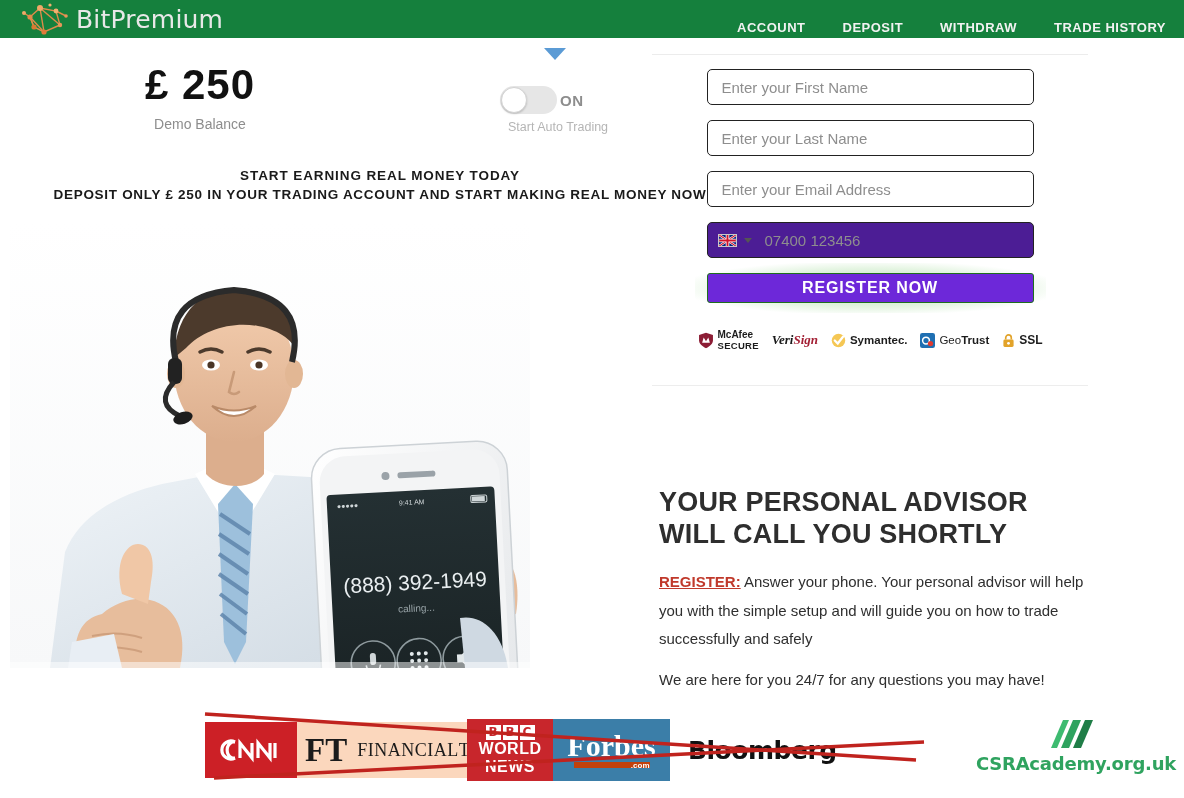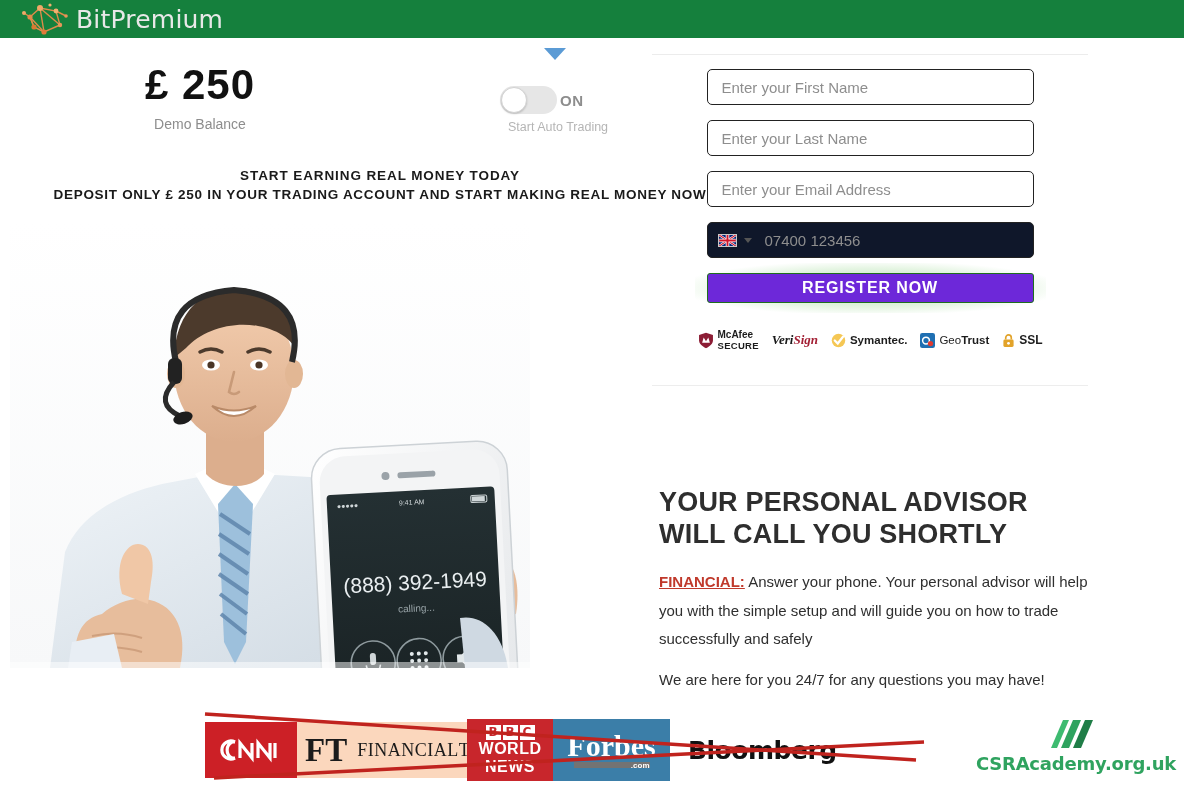--- a/index.html
+++ b/index.html
@@ -68,21 +68,21 @@
   .form-divider-top { height:1px; background:#ececec; margin-bottom:14px; }
   .field {
     display:block; width:327px; height:36px; margin:0 auto 15px auto;
     border:1px solid #222; border-radius:5px; background:#fff;
     padding:0 14px; font-size:15px; color:#8e8e8e;
     font-family:"Liberation Sans", sans-serif;
   }
   .field::placeholder { color:#8e8e8e; }
   .phone-field {
     width:327px; height:36px; margin:0 auto 15px auto;
-    border:1px solid #222; border-radius:5px; background:#0f172a;
+    border:1px solid #222; border-radius:5px; background:#4c1d95;
     display:flex; align-items:center; padding:0 10px; gap:7px; cursor:pointer;
   }
   .flag-uk { width:19px; height:13px; display:block; flex:none; border:1px solid #c9c9c9; }
   .caret { width:0;height:0;border-left:4px solid transparent;border-right:4px solid transparent;border-top:5px solid #555; flex:none;}
   .phone-value { font-size:15px; color:#8e8e8e; margin-left:6px; }
 
   .register-wrap { width:327px; margin:6px auto 0 auto; position:relative; }
   .register-glow {
     position:absolute; left:-12px; top:-10px; width:351px; height:50px;
     border-radius:8px;
@@ -132,21 +132,21 @@
   .media { position:absolute; left:205px; top:715px; width:715px; height:70px; }
   .media-row { display:flex; align-items:center; height:70px; gap:0; }
   .logo-cnn { width:92px; height:56px; background:#cc2026; display:flex; align-items:center; justify-content:center; }
   .logo-ft { width:170px; height:56px; background:#fbd7bd; display:flex; align-items:center; padding-left:8px; }
   .logo-bbc { width:86px; height:62px; background:#c8262c; display:flex; flex-direction:column; align-items:center; justify-content:center; gap:1px; }
   .bbc-blocks { display:flex; gap:2px; }
   .bbc-b { width:15px; height:15px; background:#fff; color:#c8262c; font-size:12px; font-weight:bold; display:flex; align-items:center; justify-content:center; font-family:"DejaVu Sans", sans-serif;}
   .bbc-word { color:#fff; font-size:16px; font-weight:bold; letter-spacing:.5px; line-height:1.05; }
   .logo-forbes { width:117px; height:62px; background:#3b7ea8; display:flex; flex-direction:column; align-items:center; justify-content:center; }
   .forbes-word { color:#fff; font-size:30px; font-weight:bold; font-family:"Liberation Serif", serif; line-height:.95; }
-  .forbes-bar { width:76px; height:6px; background:#737373; margin-top:2px; position:relative; }
+  .forbes-bar { width:76px; height:6px; background:#c2410c; margin-top:2px; position:relative; }
   .forbes-com { position:absolute; right:0; top:-1px; color:#fff; font-size:8px; font-weight:bold; }
   .logo-bloomberg { color:#111; font-size:25px; font-weight:bold; letter-spacing:-.5px; margin-left:18px; font-family:"DejaVu Sans", sans-serif;}
 
   .strike-svg { position:absolute; left:200px; top:700px; width:740px; height:90px; pointer-events:none; }
 
   
   .watermark { position:absolute; left:968px; top:718px; width:216px; text-align:center; }
   .wm-mark { display:block; margin:0 auto; }
   .wm-text { margin-top:3px; font-size:18px; font-weight:bold; color:#2fa35f; letter-spacing:-.2px; font-family:"DejaVu Sans", sans-serif;}
 </style>
@@ -171,20 +171,26 @@
         <circle cx="8" cy="18" r="2.6" fill="#e08b4a"></circle>
         <circle cx="34" cy="12" r="2.4" fill="#f2b070"></circle>
         <circle cx="22" cy="33" r="2.6" fill="#e07a3a"></circle>
         <circle cx="12" cy="28" r="2.6" fill="#d97a33"></circle>
         <circle cx="38" cy="26" r="2.2" fill="#e8965a"></circle>
         <circle cx="2" cy="14" r="2" fill="#f0a868"></circle>
         <circle cx="44" cy="17" r="1.8" fill="#e8965a"></circle>
         <circle cx="28" cy="6" r="1.6" fill="#f2b070"></circle>
       </svg>
       <span class="brand-name">BitPremium</span>
+    </div>
+    <div class="nav">
+      <span class="nav-item">ACCOUNT</span>
+      <span class="nav-item">DEPOSIT</span>
+      <span class="nav-item">WITHDRAW</span>
+      <span class="nav-item">TRADE HISTORY</span>
     </div>
   </div>
 
   <div class="balance-block">
     <div class="balance-amount">£ 250</div>
     <div class="balance-label">Demo Balance</div>
   </div>
 
   <div class="arrow-down"></div>
 
@@ -444,21 +450,21 @@
     </div>
   </div>
 
   <div class="panel-divider"></div>
 
   <div class="advisor">
     <div class="advisor-title">
       <div>YOUR PERSONAL ADVISOR</div>
       <div>WILL CALL YOU SHORTLY</div>
     </div>
-    <div class="advisor-p"><span class="important">FINANCIAL:</span><span> Answer your phone. Your personal advisor will help you with the simple setup and will guide you on how to trade successfully and safely</span></div>
+    <div class="advisor-p"><span class="important">REGISTER:</span><span> Answer your phone. Your personal advisor will help you with the simple setup and will guide you on how to trade successfully and safely</span></div>
     <div class="advisor-p2">We are here for you 24/7 for any questions you may have!</div>
   </div>
 
   <div class="media">
     <div class="media-row">
       <div class="logo-cnn">
         <svg width="76" height="30" viewBox="0 0 76 30">
           <g fill="none" stroke="#fff" stroke-width="3.2">
             <path d="M22 7 a9 9 0 1 0 0 16 M22 7 h-3 a9 9 0 0 0 0 16 h3"></path>
             <path d="M27 23 V8 l12 15 V8"></path>

